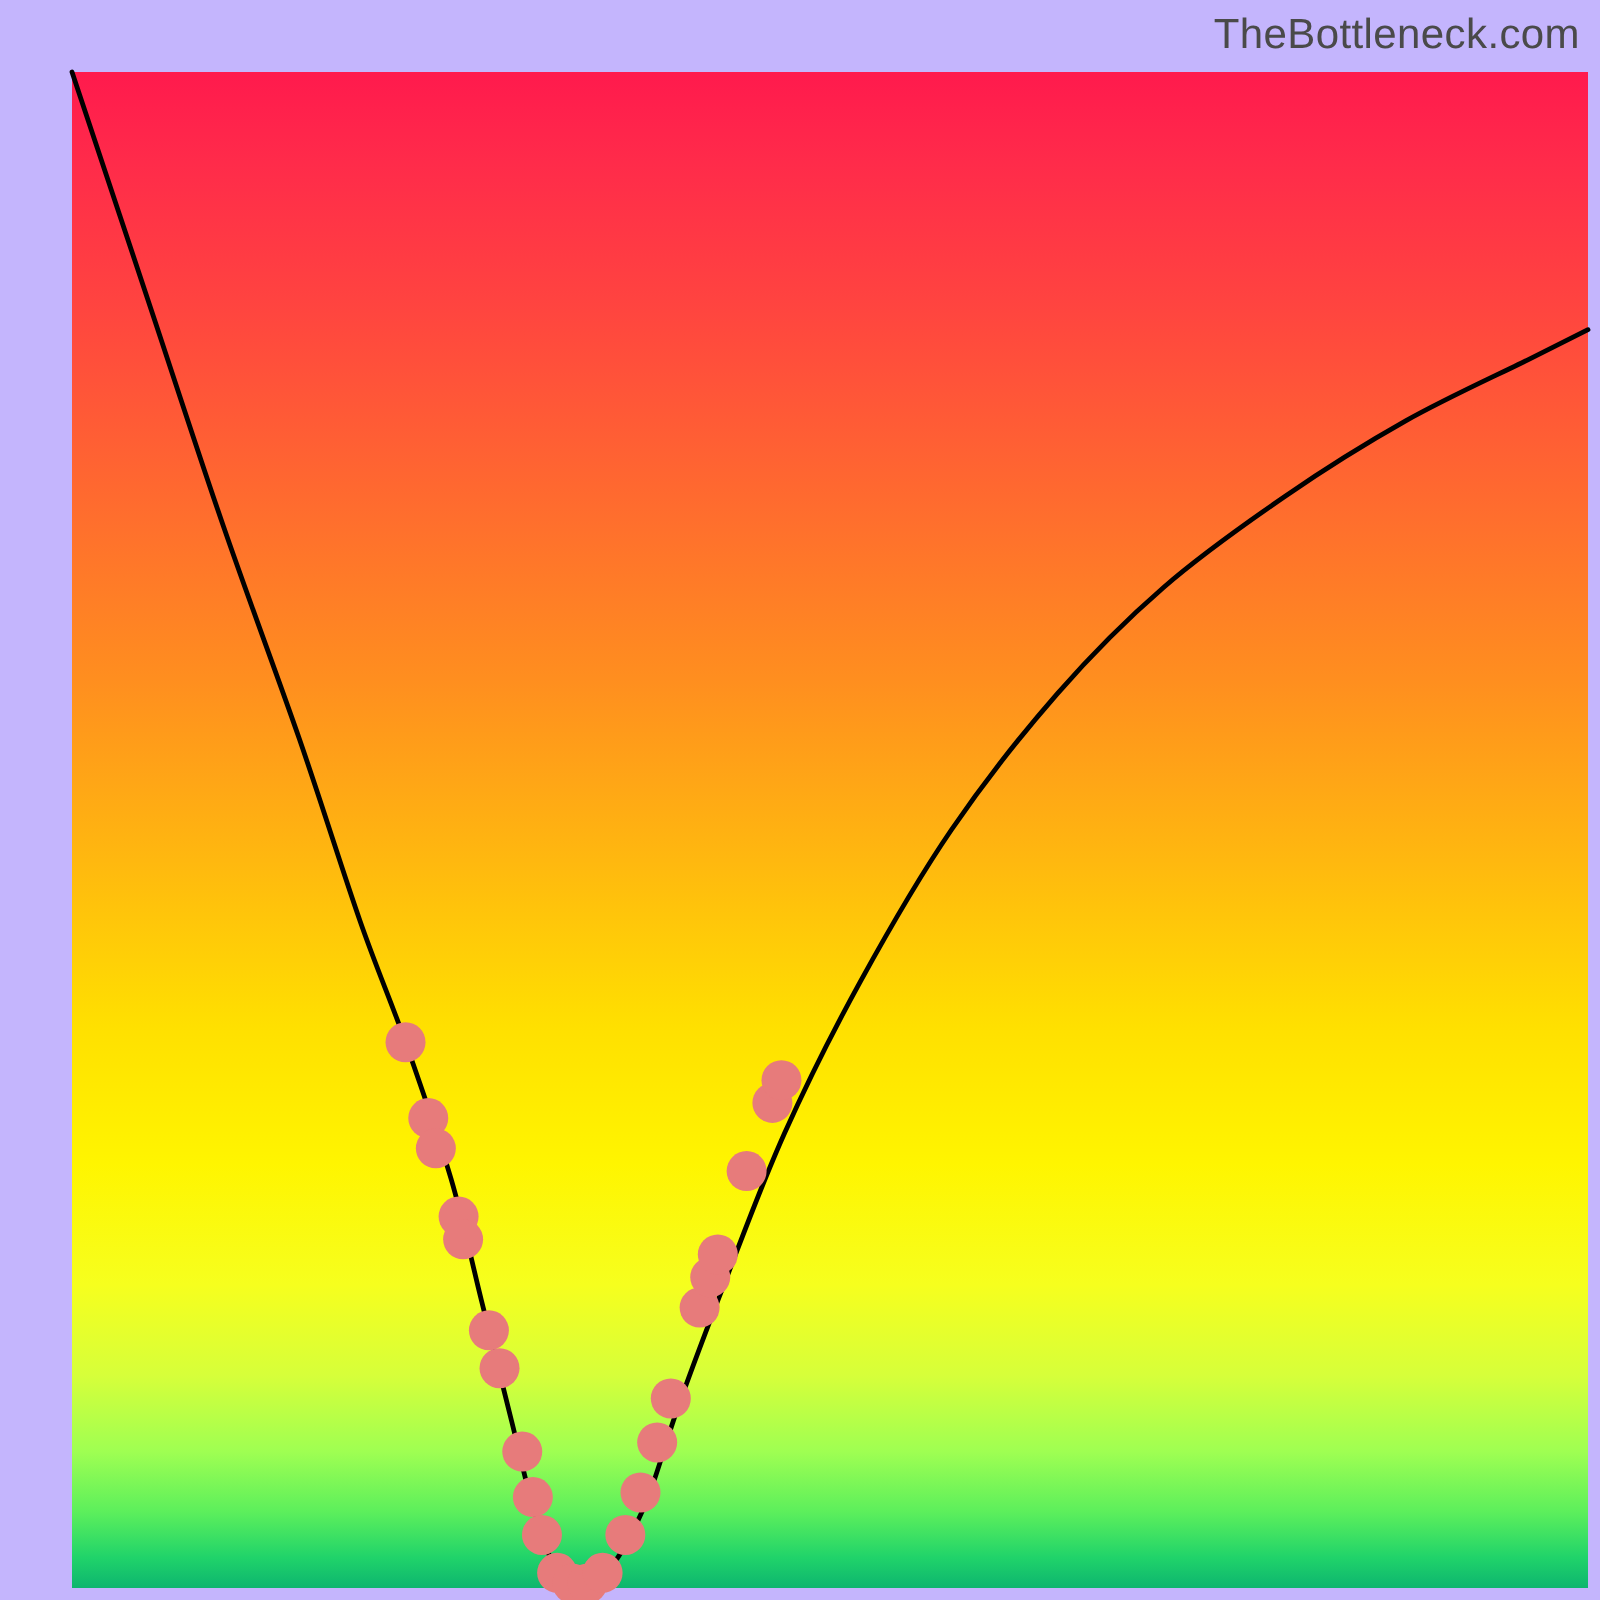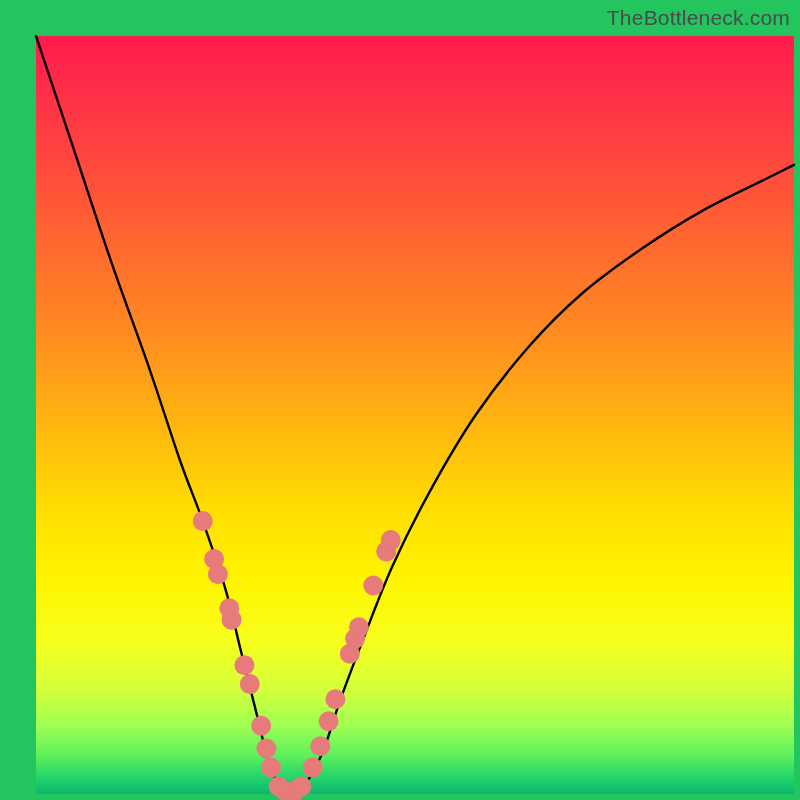--- a/index.html
+++ b/index.html
@@ -8,21 +8,21 @@
     width: 800px;
     height: 800px;
     overflow: hidden;
     background: #000;
     font-family: Arial, Helvetica, sans-serif;
   }
   .frame {
     position: relative;
     width: 800px;
     height: 800px;
-    background: #22c55e;
+    background: #c4b5fd;
   }
   .plot-area {
     position: absolute;
     left: 36px;
     top: 36px;
     width: 758px;
     height: 758px;
     
     background: linear-gradient(
       to bottom,

